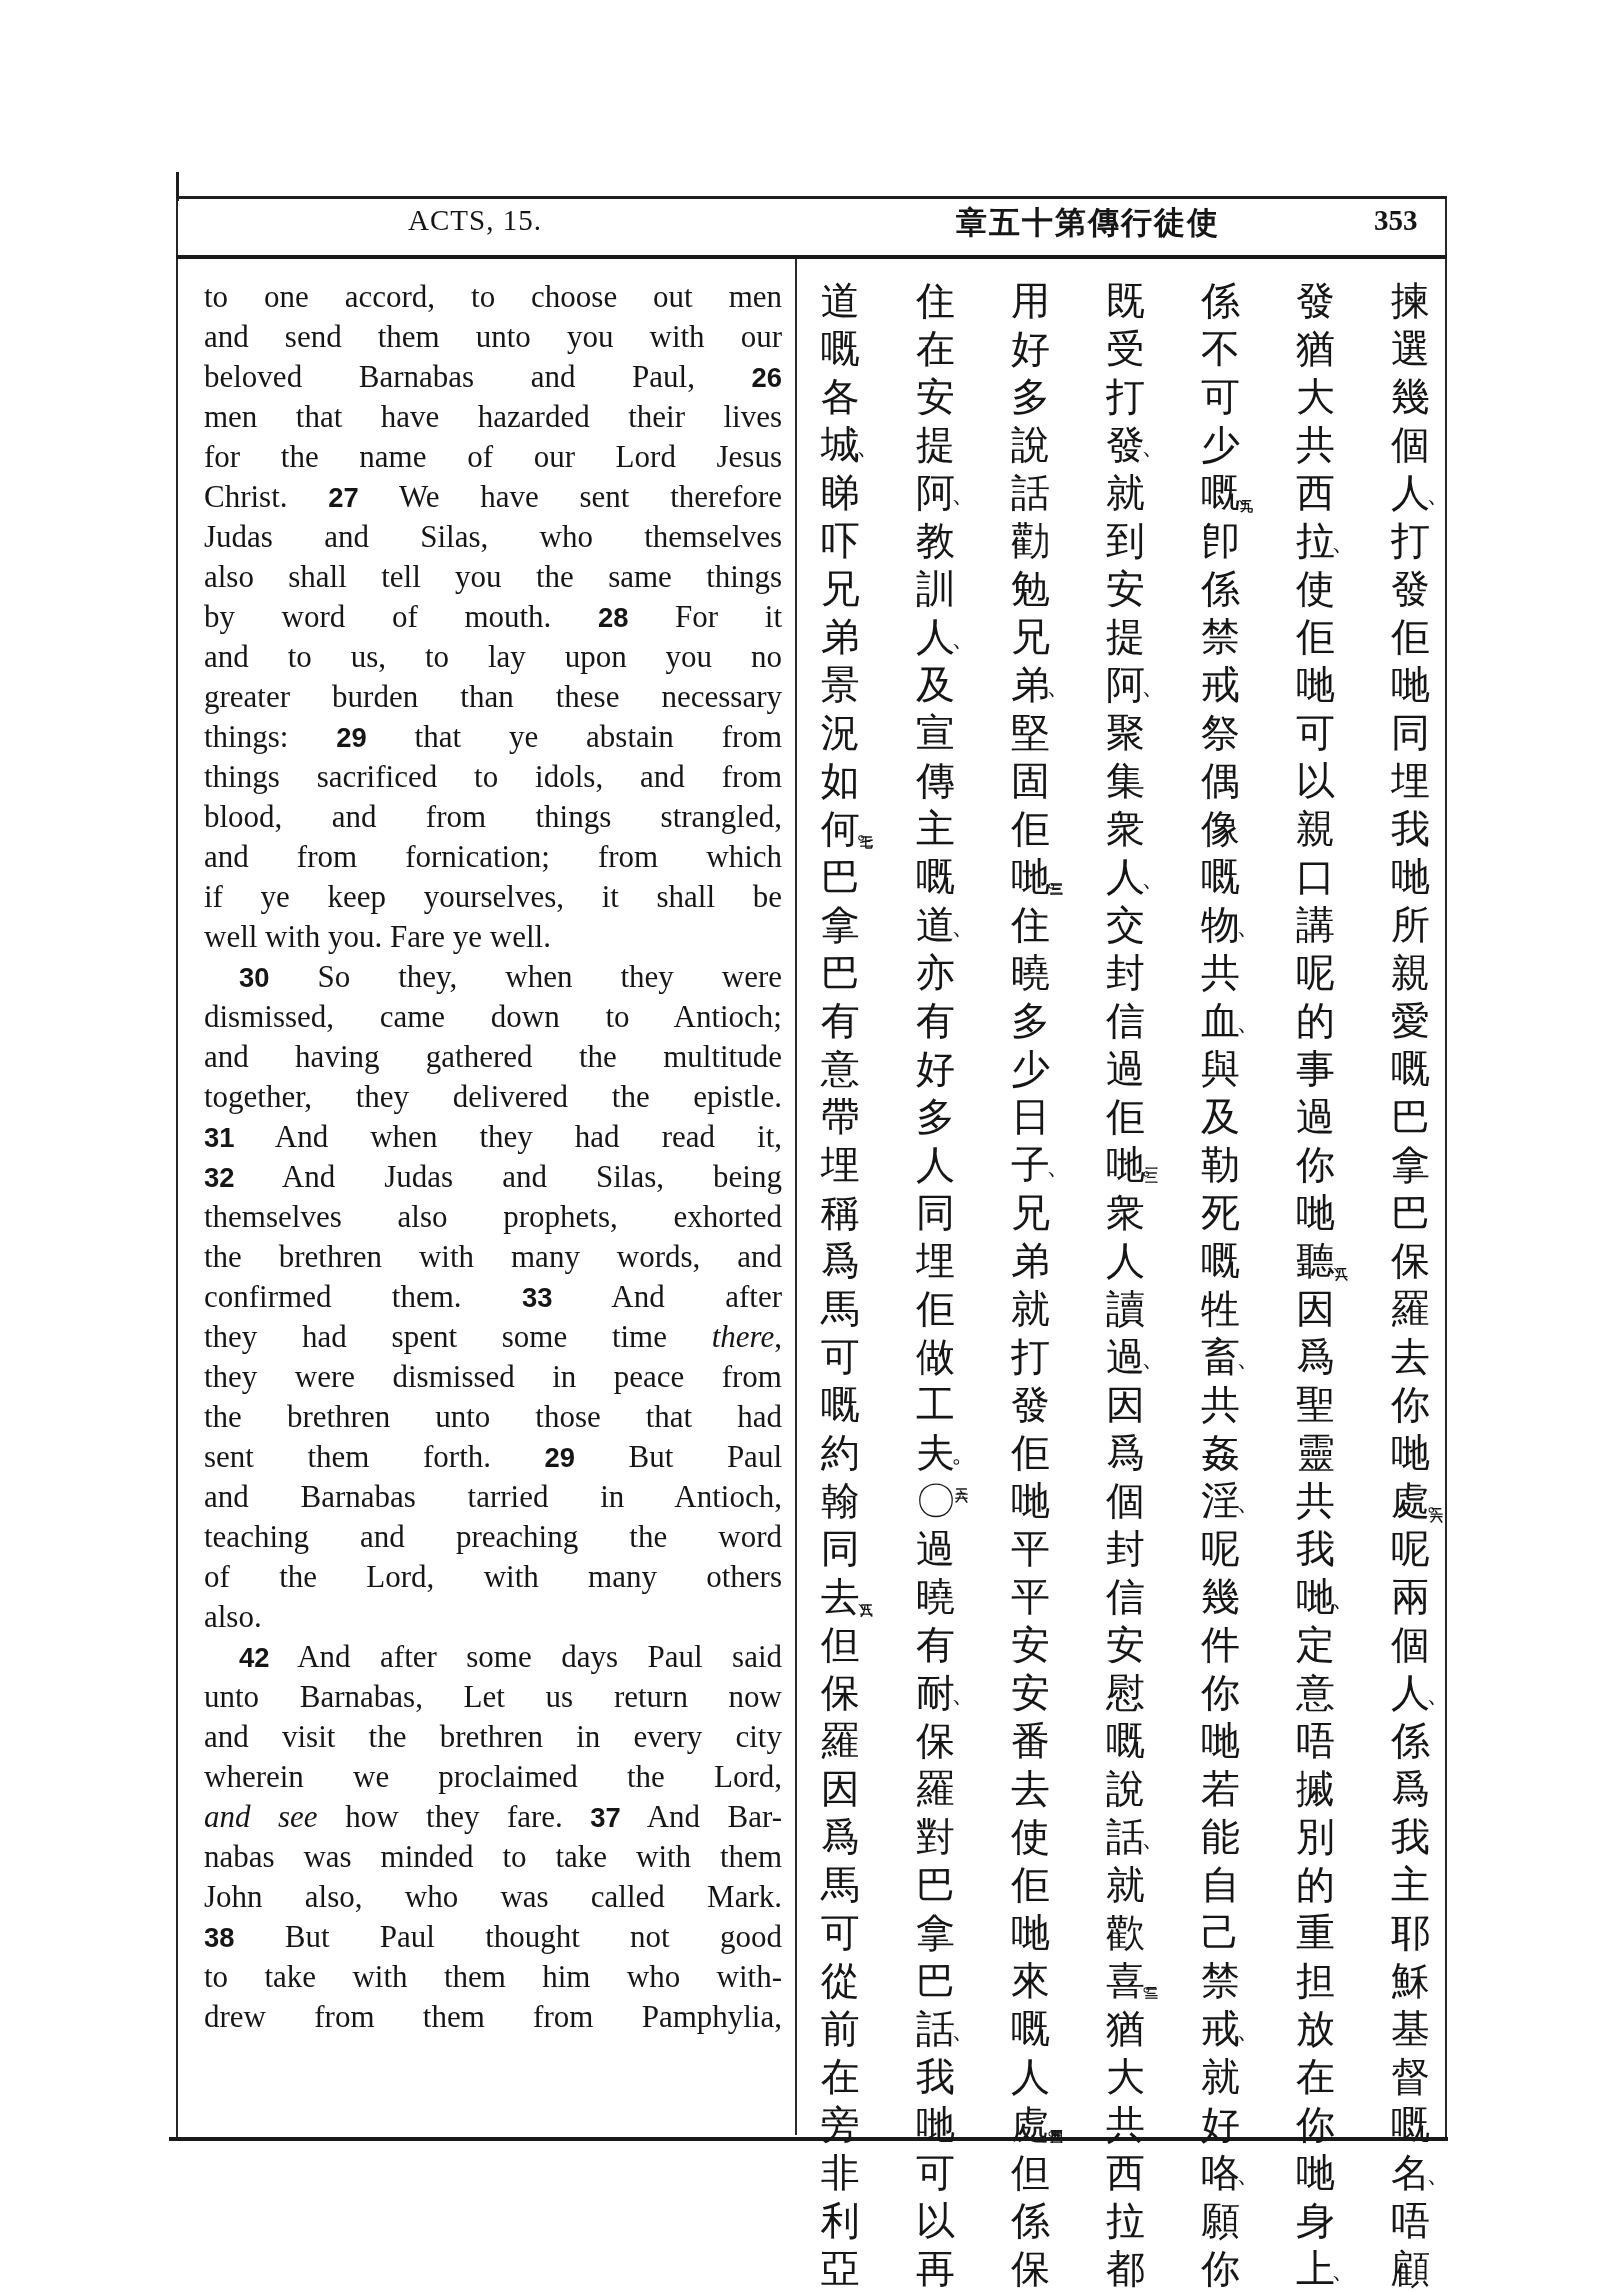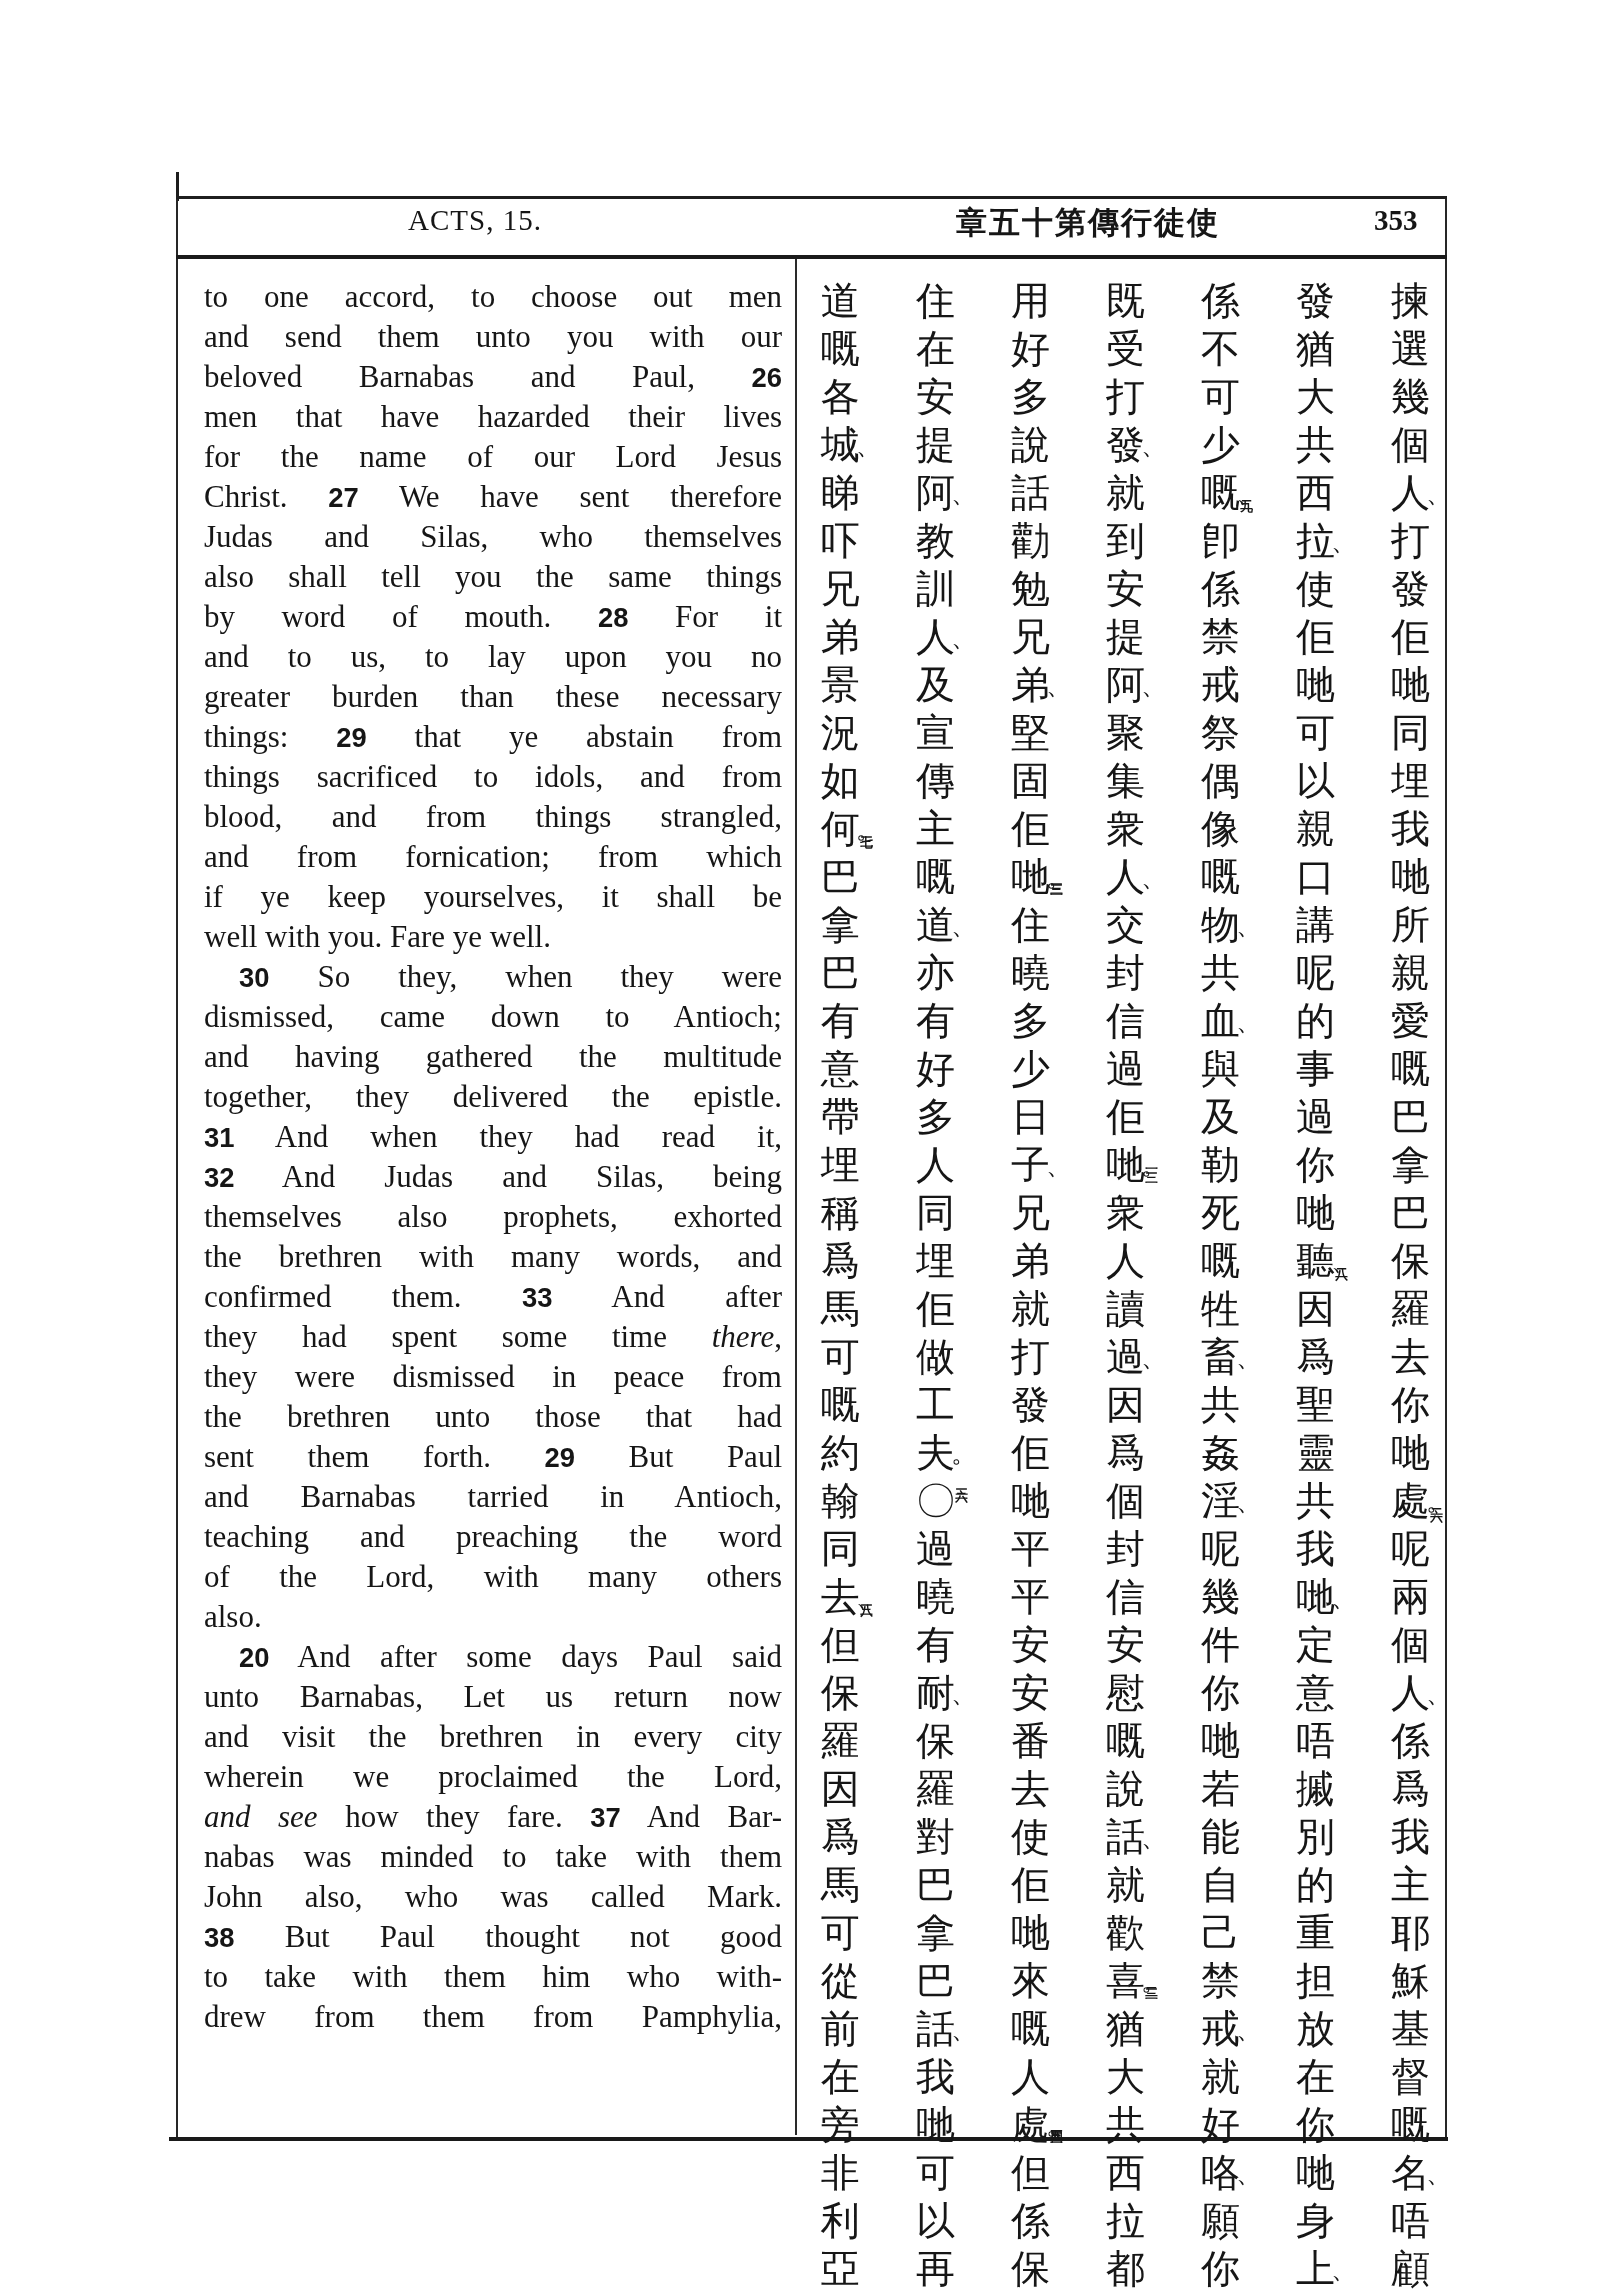--- a/index.html
+++ b/index.html
@@ -79,21 +79,21 @@
       <span class="en-line">the brethren with many words, and</span>
       <span class="en-line">confirmed them. <span class="vn">33</span> And after</span>
       <span class="en-line">they had spent some time <span class="it">there</span>,</span>
       <span class="en-line">they were dismissed in peace from</span>
       <span class="en-line">the brethren unto those that had</span>
       <span class="en-line">sent them forth. <span class="vn">29</span> But Paul</span>
       <span class="en-line">and Barnabas tarried in Antioch,</span>
       <span class="en-line">teaching and preaching the word</span>
       <span class="en-line">of the Lord, with many others</span>
       <span class="en-line last">also.</span>
-      <span class="en-line indent"><span class="vn">20</span> And after some days Paul said</span>
+      <span class="en-line indent"><span class="vn">42</span> And after some days Paul said</span>
       <span class="en-line">unto Barnabas, Let us return now</span>
       <span class="en-line">and visit the brethren in every city</span>
       <span class="en-line">wherein we proclaimed the Lord,</span>
       <span class="en-line"><span class="it">and see</span> how they fare. <span class="vn">37</span> And Bar-</span>
       <span class="en-line">nabas was minded to take with them</span>
       <span class="en-line">John also, who was called Mark.</span>
       <span class="en-line"><span class="vn">38</span> But Paul thought not good</span>
       <span class="en-line">to take with them him who with-</span>
       <span class="en-line">drew from them from Pamphylia,</span>
     </div>

